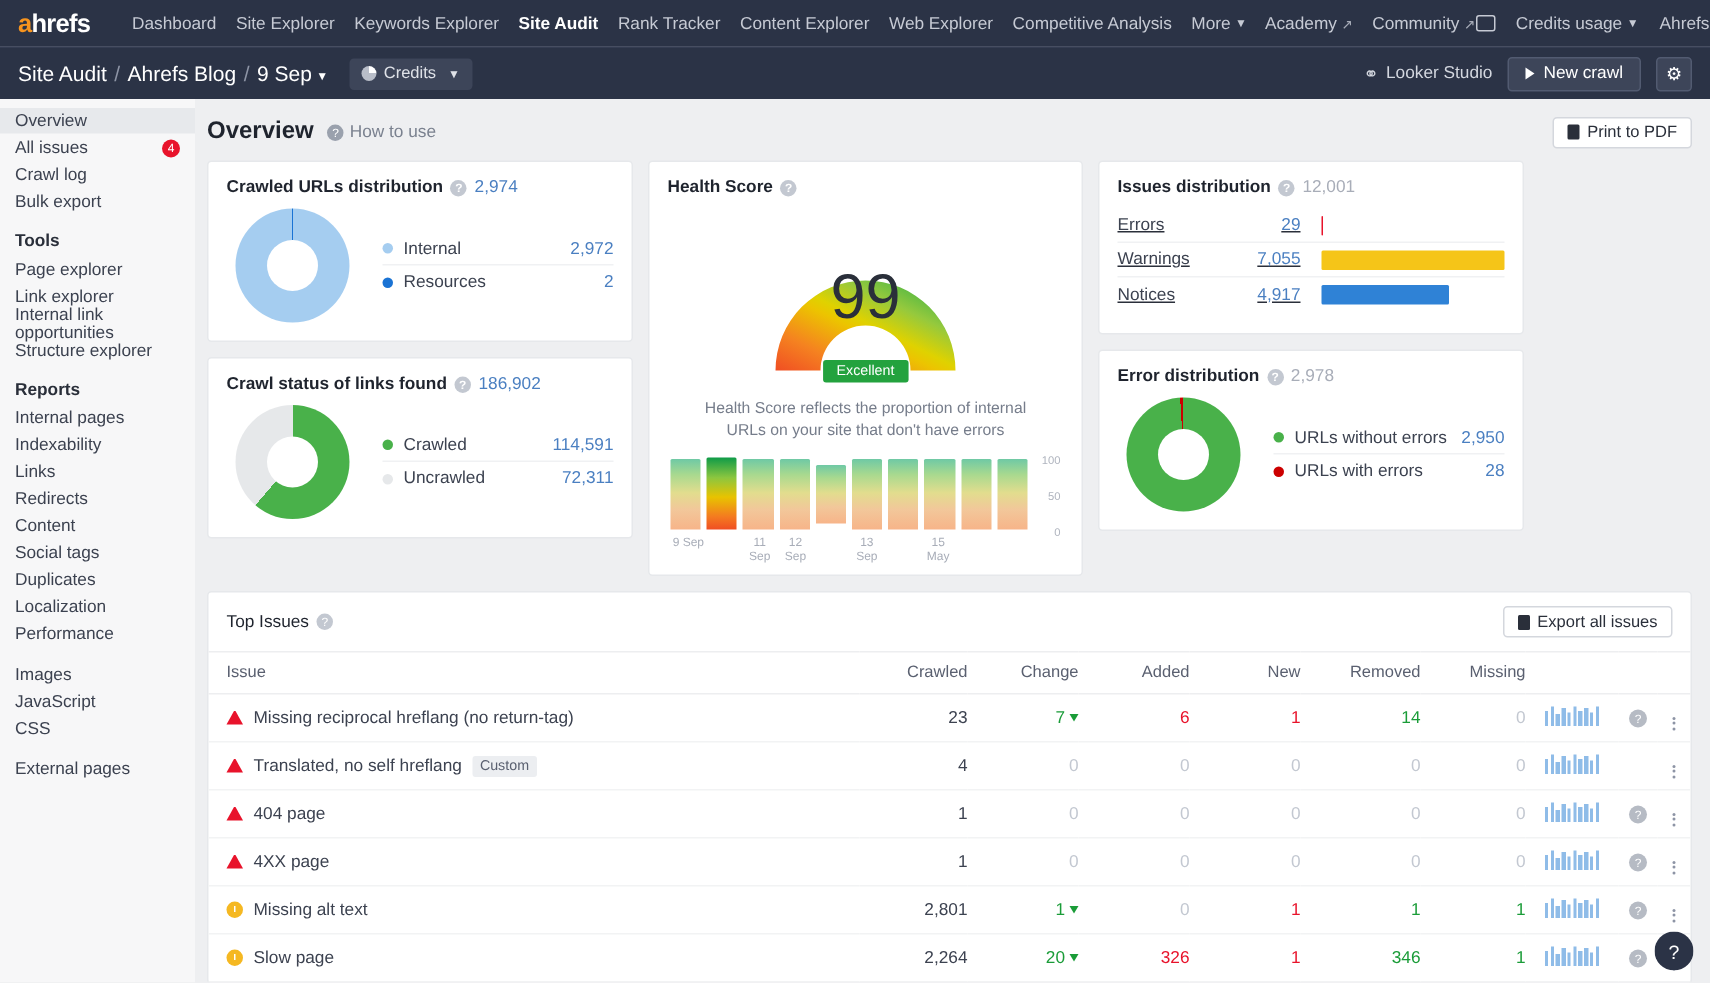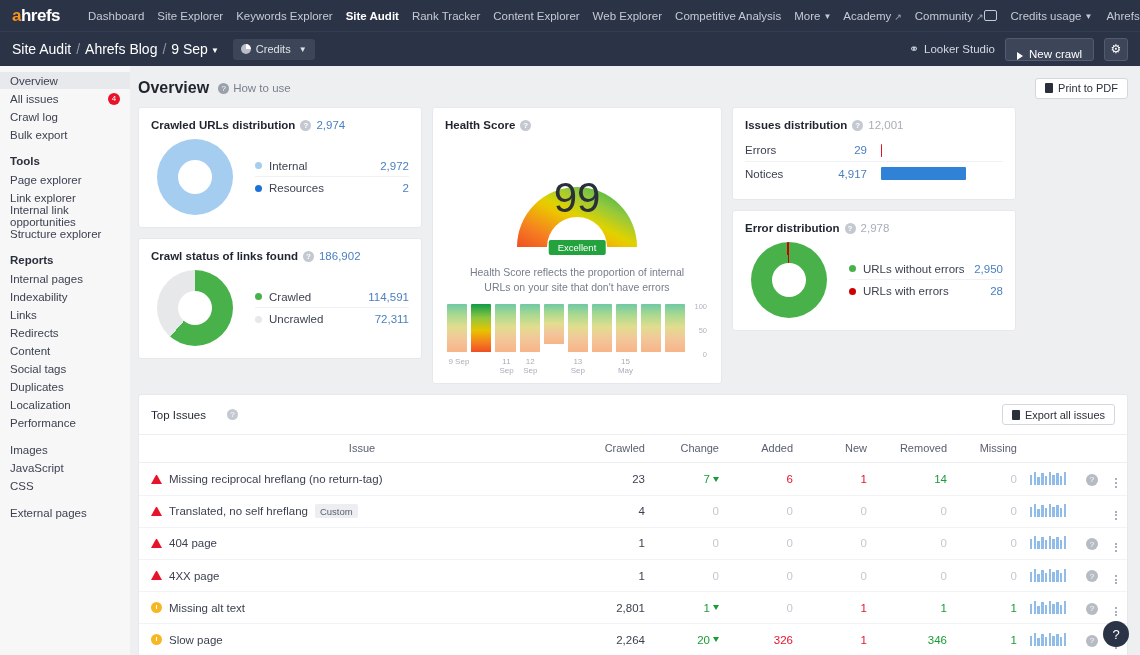--- a/index.html
+++ b/index.html
@@ -40,21 +40,21 @@
     margin-left:14px; background:#3d4559; border-radius:3px; height:21px;
     display:flex; align-items:center; gap:5px; padding:0 8px; color:#dfe2e8;
     font-size:11px; cursor:pointer;
   }
   .pie-ic { width:10px; height:10px; border-radius:50%;
     background:conic-gradient(#fff 0 25%, #b9bec9 25% 100%); }
   .crumb-right { margin-left:auto; display:flex; align-items:center; gap:10px; }
   .looker { color:#d3d7df; font-size:11.5px; display:flex; align-items:center; gap:5px; cursor:pointer; }
   .newcrawl {
     background:#3d4559; border:1px solid #525b71; border-radius:3px; height:23px;
-    display:flex; align-items:flex-end; gap:6px; padding:0 11px; color:#fff;
+    display:flex; align-items:center; gap:6px; padding:0 11px; color:#fff;
     font-size:11.5px; cursor:pointer;
   }
   .play { width:0;height:0;border-left:6px solid #fff;border-top:4px solid transparent;border-bottom:4px solid transparent; }
   .gear-btn {
     background:#3d4559; border:1px solid #525b71; border-radius:3px; width:24px; height:23px;
     display:flex; align-items:center; justify-content:center; color:#fff; font-size:12px; cursor:pointer;
   }
 
   
   .body-wrap { display:flex; height:589px; }
@@ -120,50 +120,50 @@
   .gauge { position:relative; width:160px; height:118px; }
   .gauge-num {
     position:absolute; left:0; right:0; top:44px; text-align:center;
     font-size:42px; font-weight:300; color:#2a2f3a; line-height:1;
   }
   .badge-exc {
     position:absolute; left:50%; transform:translateX(-50%); bottom:-4px;
     background:#23a23e; color:#fff; font-size:9.5px; padding:2px 9px; border-radius:2px;
   }
   .health-note { text-align:center; font-size:10.5px; color:#767d8b; line-height:1.45; margin-top:14px; padding:0 14px; }
-  .hbars { display:flex; align-items:flex-start; gap:4px; margin-top:9px; height:50px; padding-left:2px; position:relative; }
+  .hbars { display:flex; align-items:center; gap:4px; margin-top:9px; height:50px; padding-left:2px; position:relative; }
   .hbar { flex:1; border-radius:1px 1px 0 0; }
   .haxis { position:absolute; right:-22px; top:-2px; height:54px; width:22px; font-size:7.5px; color:#b0b5bf; }
   .haxis span { position:absolute; right:0; }
   .hlabels { display:flex; margin-top:3px; font-size:8px; color:#a8adb8; padding-left:2px; }
   .hlabels span { flex:1; text-align:center; }
 
   
   .idist { padding:11px 12px 14px; }
-  .idist-row { display:flex; align-items:center; height:23px; font-size:11.5px; border-bottom:1px solid #f0f1f3; }
+  .idist-row { display:flex; align-items:center; height:23px; font-size:11.5px; border-bottom:1px solid #f0f1f3;text-decoration:underline; }
   .idist-row:last-child { border-bottom:none; }
   .idist-label { width:76px; color:#3c4250; }
   .idist-num { width:46px; text-align:right; color:#4a7fc1; }
   .idist-barwrap { flex:1; padding-left:14px; }
   .idist-bar { height:13px; border-radius:1px; }
 
   
   .issues-card { margin-top:10px; background:#fff; border:1px solid #e6e8eb; border-radius:3px; }
   .issues-head { display:flex; align-items:center; padding:9px 12px; }
-  .issues-title { font-size:11.5px; color:#1f242e; display:flex; align-items:center; gap:21px; }
+  .issues-title { font-size:11.5px; color:#1f242e; display:flex; align-items:center; gap:5px; }
   .export-btn {
     margin-left:auto; background:#fff; border:1px solid #d4d7dd; border-radius:3px;
     height:21px; display:flex; align-items:center; gap:5px; padding:0 9px; font-size:11px; cursor:pointer;
   }
   table { width:100%; border-collapse:collapse; font-size:11.5px; }
   thead th {
     font-weight:normal; color:#5a6070; text-align:right; padding:7px 0 8px;
     border-top:1px solid #edeef0; border-bottom:1px solid #edeef0; font-size:11px;
   }
-  thead th.l { text-align:center; padding-left:12px; }
+  thead th.l { text-align:left; padding-left:12px; }
   tbody td { padding:7px 0; border-bottom:1px solid #f2f3f4; text-align:right; color:#3c4250; }
   tbody td.l { text-align:left; padding-left:12px; }
   .issue-cell { display:flex; align-items:center; gap:7px; }
   .ic-err { width:0;height:0;border-left:5.5px solid transparent;border-right:5.5px solid transparent;border-bottom:9.5px solid #e8132b; flex:0 0 11px;}
   .ic-warn { width:11px;height:11px;border-radius:50%;background:#f5b822; flex:0 0 11px; position:relative;}
   .ic-warn::after{content:'';position:absolute;left:4.6px;top:2.3px;width:1.6px;height:4px;background:#fff;}
   .tag { background:#eceef1; color:#5a6070; font-size:9.5px; padding:1.5px 5px; border-radius:2px; }
   .zero { color:#c3c8d1; }
   .green { color:#1a9c38; }
   .red { color:#e8132b; }
@@ -450,20 +450,27 @@
             <span>Issues distribution</span>
             <span class="qmark lite">?</span>
             <span class="card-total gray">12,001</span>
           </div>
           <div id="idist-rows" style="margin-top:8px;">
               <div class="idist-row">
                 <div class="idist-label">Errors</div>
                 <div class="idist-num">29</div>
                 <div class="idist-barwrap">
                   <div class="idist-bar" style="width: 0.411056%; background: rgb(232, 19, 43);"></div>
+                </div>
+              </div>
+              <div class="idist-row">
+                <div class="idist-label">Warnings</div>
+                <div class="idist-num">7,055</div>
+                <div class="idist-barwrap">
+                  <div class="idist-bar" style="width: 100%; background: rgb(245, 197, 24);"></div>
                 </div>
               </div>
               <div class="idist-row">
                 <div class="idist-label">Notices</div>
                 <div class="idist-num">4,917</div>
                 <div class="idist-barwrap">
                   <div class="idist-bar" style="width: 69.6953%; background: rgb(47, 130, 214);"></div>
                 </div>
               </div>
             </div>

